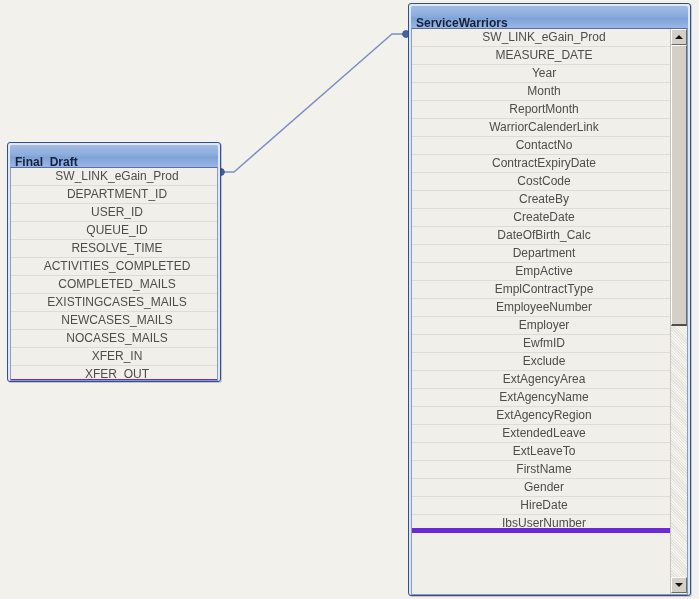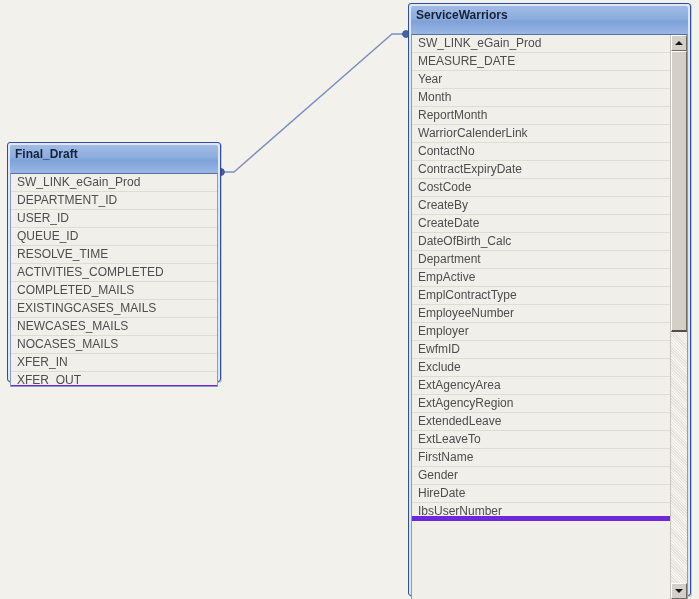--- a/index.html
+++ b/index.html
@@ -41,27 +41,27 @@
     border-radius: 3px;
     background: #dfe7f5;
     padding: 2px;
     box-shadow: 1px 1px 0 rgba(0,0,0,0.18);
   }
   .table-window.focused {
     border-color: #2f4f9e;
   }
 
   .tw-titlebar {
-    height: 28px;
+    height: 14px;
     line-height: 18px;
     background: linear-gradient(to bottom, #a3bbe4 0%, #8badde 45%, #7ea2d8 55%, #9ab6e6 100%);
     color: #16213c;
     font-size: 12px;
     font-weight: bold;
-    padding: 0 0 0 5px;
+    padding: 8px 0 0 5px;
     letter-spacing: 0px;
     border-radius: 2px 2px 0 0;
     overflow: hidden;
     white-space: nowrap;
     font-family: "Liberation Sans", sans-serif;
   }
 
   .tw-body {
     position: relative;
     background: #f0efe9;
@@ -84,20 +84,21 @@
     line-height: 17px;
     box-sizing: border-box;
     font-size: 12px;
     color: #4d4d4d;
     padding-left: 6px;
     border-bottom: 1px solid #ddddd4;
     background: #f0efe9;
     white-space: nowrap;
     overflow: hidden;
     font-family: "Liberation Sans", sans-serif;
+    text-align: center;
   }
   .field-row:last-child { border-bottom: 5px solid #6d28d9; }
 
   
   #table-final-draft {
     left: 7px;
     top: 142px;
     width: 214px;
     height: 240px;
   }
@@ -228,20 +229,21 @@
           <li class="field-row">CreateDate</li>
           <li class="field-row">DateOfBirth_Calc</li>
           <li class="field-row">Department</li>
           <li class="field-row">EmpActive</li>
           <li class="field-row">EmplContractType</li>
           <li class="field-row">EmployeeNumber</li>
           <li class="field-row">Employer</li>
           <li class="field-row">EwfmID</li>
           <li class="field-row">Exclude</li>
           <li class="field-row">ExtAgencyArea</li>
+          <li class="field-row">ExtAgencyName</li>
           <li class="field-row">ExtAgencyRegion</li>
           <li class="field-row">ExtendedLeave</li>
           <li class="field-row">ExtLeaveTo</li>
           <li class="field-row">FirstName</li>
           <li class="field-row">Gender</li>
           <li class="field-row">HireDate</li>
           <li class="field-row">IbsUserNumber</li>
         </ul>
 
       <div class="vscroll">

